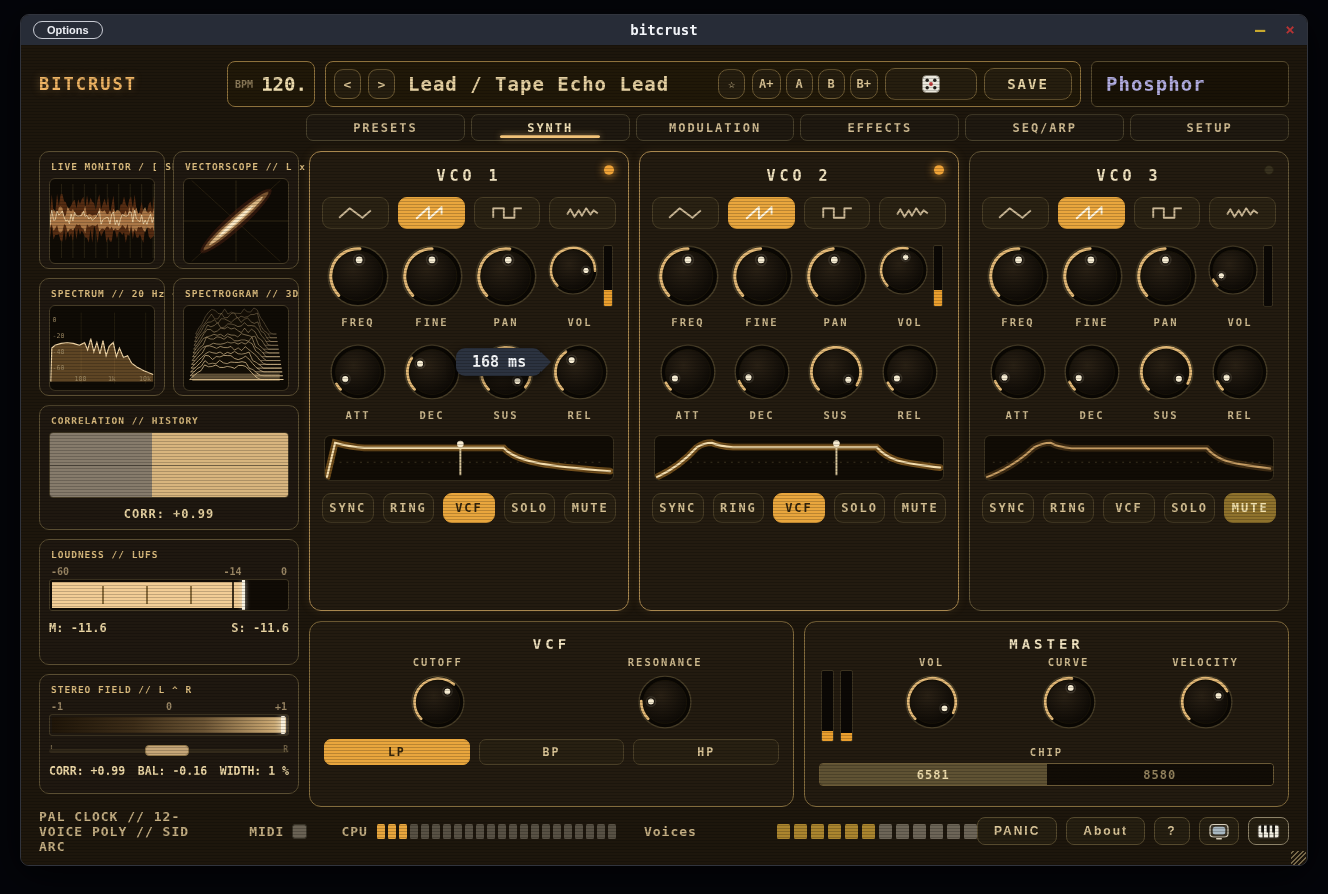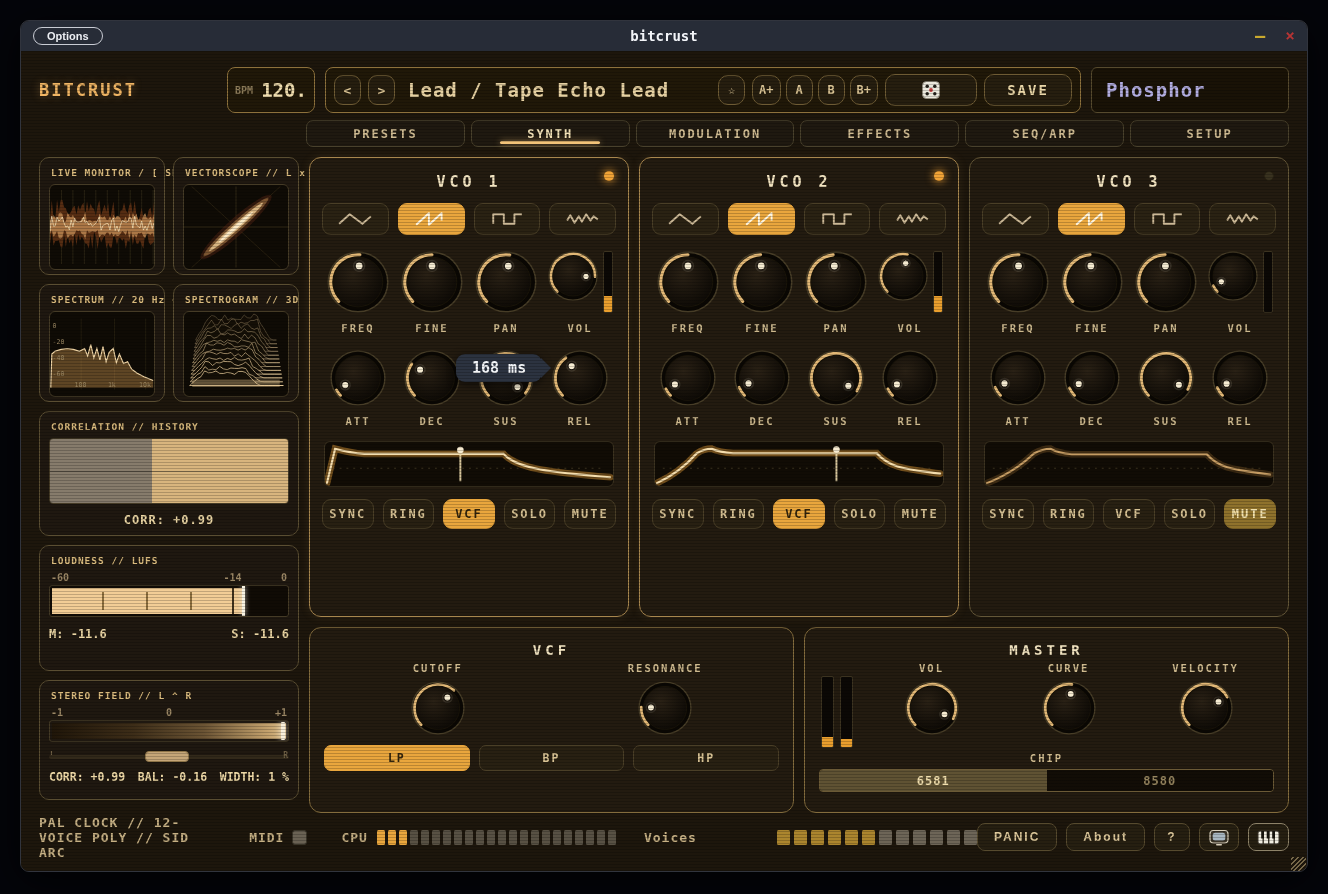--- a/index.html
+++ b/index.html
@@ -1,19 +1,19 @@
 <!DOCTYPE html>
 <html><head>
 <meta charset="utf-8">
 <style>
   * { margin:0; padding:0; box-sizing:border-box; }
   html,body { width:1328px; height:894px; background:#04050a; overflow:hidden;
     font-family:"DejaVu Sans Mono","Liberation Mono",monospace; }
 
-  .window { position:absolute; left:20px; top:20px; width:1288px; height:852px;
+  .window { position:absolute; left:20px; top:14px; width:1288px; height:852px;
     background:#1c1509; border-radius:9px; overflow:hidden;
     border:1px solid #31343d; box-shadow:0 8px 40px rgba(0,0,0,.8); }
 
   
   .titlebar { height:30px; background:#272c37; display:flex; align-items:center;
     padding:0 12px; position:relative; z-index:60; }
   .options-btn { border:1px solid #c9ccd4; border-radius:11px; color:#eceef3;
     font-size:11px; font-weight:bold; padding:2px 13px; background:transparent; cursor:default; }
   .tb-title { position:absolute; left:0; right:0; text-align:center; color:#f2f4f8;
     font-size:14px; font-weight:bold; pointer-events:none; }

